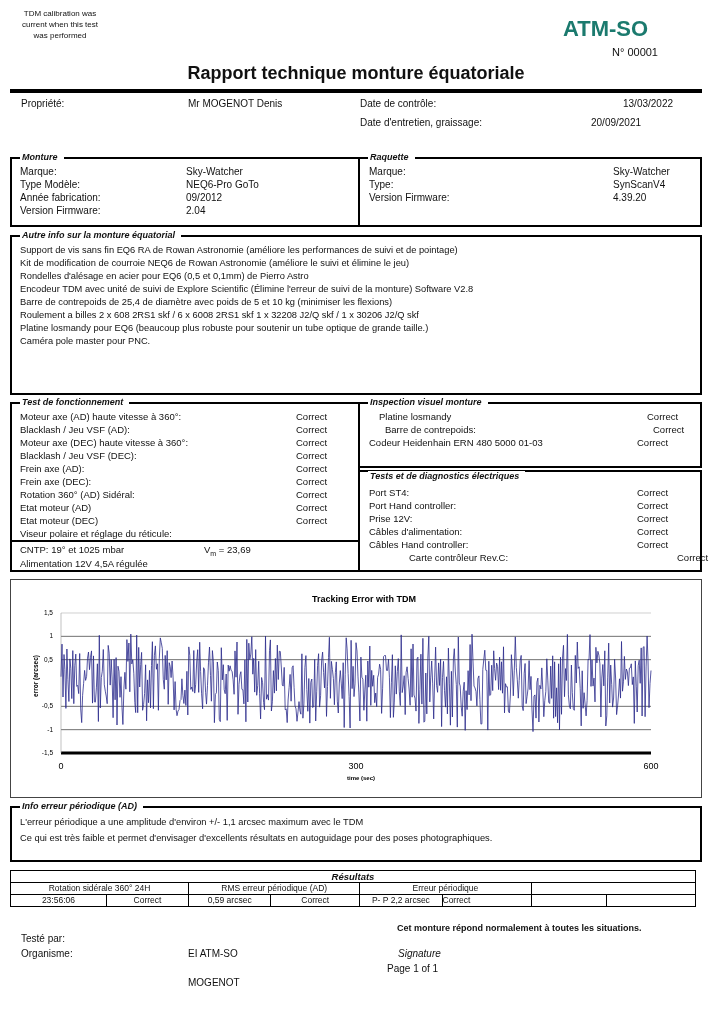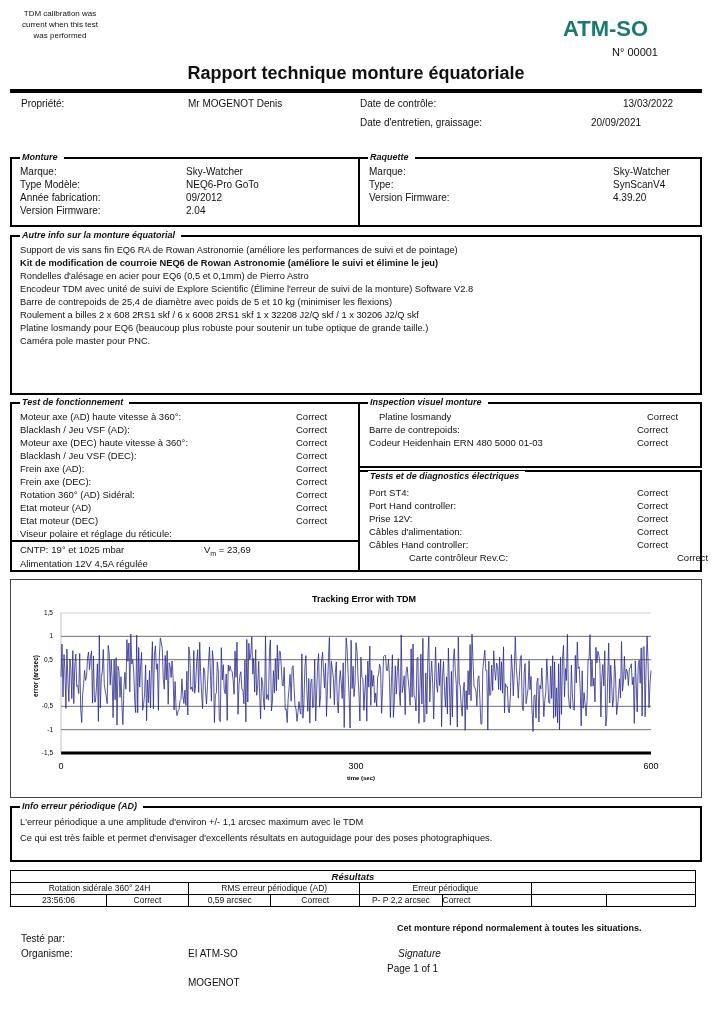--- a/index.html
+++ b/index.html
@@ -54,21 +54,21 @@
       <div style="position: relative;"><span>Marque:</span><span style="position: absolute; left: 244px;">Sky-Watcher</span></div>
       <div style="position: relative;"><span>Type:</span><span style="position: absolute; left: 244px;">SynScanV4</span></div>
       <div style="position: relative;"><span>Version Firmware:</span><span style="position: absolute; left: 244px;">4.39.20</span></div>
     </div>
 </div>
 
 <div class="box" style="left:10px;top:235px;width:692px;height:160px;">
   <div class="legend">Autre info sur la monture équatorial</div>
   <div id="other-info-list" style="position:absolute;left:8px;top:7px;font-size:9.3px;">
       <div style="height: 13px; line-height: 13px; white-space: nowrap;">Support de vis sans fin EQ6 RA de Rowan Astronomie (améliore les performances de suivi et de pointage)</div>
-      <div style="height: 13px; line-height: 13px; white-space: nowrap; font-weight: bold;">Kit de modification de courroie NEQ6 de Rowan Astronomie (améliore le suivi et élimine le jeu)</div>
+      <div style="height: 13px; line-height: 13px; white-space: nowrap;">Kit de modification de courroie NEQ6 de Rowan Astronomie (améliore le suivi et élimine le jeu)</div>
       <div style="height: 13px; line-height: 13px; white-space: nowrap;">Rondelles d'alésage en acier pour EQ6 (0,5 et 0,1mm) de Pierro Astro</div>
       <div style="height: 13px; line-height: 13px; white-space: nowrap;">Encodeur TDM avec unité de suivi de Explore Scientific (Élimine l'erreur de suivi de la monture) Software V2.8</div>
       <div style="height: 13px; line-height: 13px; white-space: nowrap;">Barre de contrepoids de 25,4 de diamètre avec poids de 5 et 10 kg (minimiser les flexions)</div>
       <div style="height: 13px; line-height: 13px; white-space: nowrap;">Roulement a billes 2 x 608 2RS1 skf  / 6 x 6008 2RS1 skf 1 x 32208 J2/Q skf / 1 x 30206 J2/Q skf</div>
       <div style="height: 13px; line-height: 13px; white-space: nowrap;">Platine losmandy pour EQ6 (beaucoup plus robuste pour soutenir un tube optique de grande taille.)</div>
       <div style="height: 13px; line-height: 13px; white-space: nowrap;">Caméra pole master pour PNC.</div>
     </div>
 </div>
 
 <div class="box" style="left:10px;top:402px;width:350px;height:170px;">
@@ -88,21 +88,21 @@
   <div style="position:absolute;left:0;top:136px;width:346px;height:2px;background:#000;"></div>
   <div class="row" style="left:8px;top:140px;font-size:9.5px;">CNTP: 19° et 1025 mbar</div>
   <div class="row" style="left:192px;top:140px;font-size:9.5px;"><span>V</span><sub style="font-size:7px;">m</sub><span> = 23,69</span></div>
   <div class="row" style="left:8px;top:154px;font-size:9.5px;">Alimentation 12V 4,5A régulée</div>
 </div>
 
 <div class="box" style="left:358px;top:402px;width:344px;height:66px;">
   <div class="legend">Inspection visuel monture</div>
   <div class="rowlist" id="visual-list" style="position:absolute;left:9px;top:6px;width:330px;font-size:9.5px;">
       <div style="position: relative; margin-left: 10px;"><span>Platine losmandy</span><span style="position: absolute; left: 268px;">Correct</span></div>
-      <div style="position: relative;"><span>Barre de contrepoids:</span><span style="position: absolute; left: 268px;">Correct</span></div>
+      <div style="position: relative; margin-left: 16px;"><span>Barre de contrepoids:</span><span style="position: absolute; left: 268px;">Correct</span></div>
       <div style="position: relative;"><span>Codeur Heidenhain ERN 480 5000 01-03</span><span style="position: absolute; left: 268px;">Correct</span></div>
     </div>
 </div>
 
 <div class="box" style="left:358px;top:470px;width:344px;height:102px;">
   <div class="legend" style="top:-1px;">Tests et de diagnostics électriques</div>
   <div class="rowlist" id="electrical-list" style="position:absolute;left:9px;top:14px;width:330px;font-size:9.5px;">
       <div style="position: relative;"><span>Port ST4:</span><span style="position: absolute; left: 268px;">Correct</span></div>
       <div style="position: relative;"><span>Port Hand controller:</span><span style="position: absolute; left: 268px;">Correct</span></div>
       <div style="position: relative;"><span>Prise 12V:</span><span style="position: absolute; left: 268px;">Correct</span></div>

